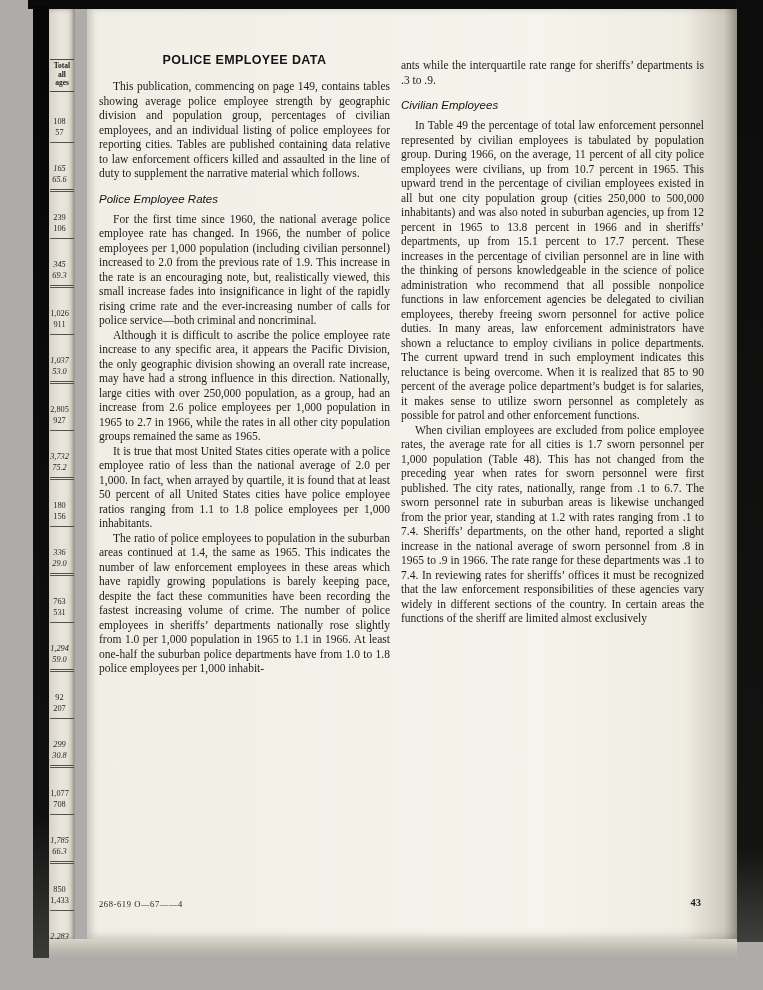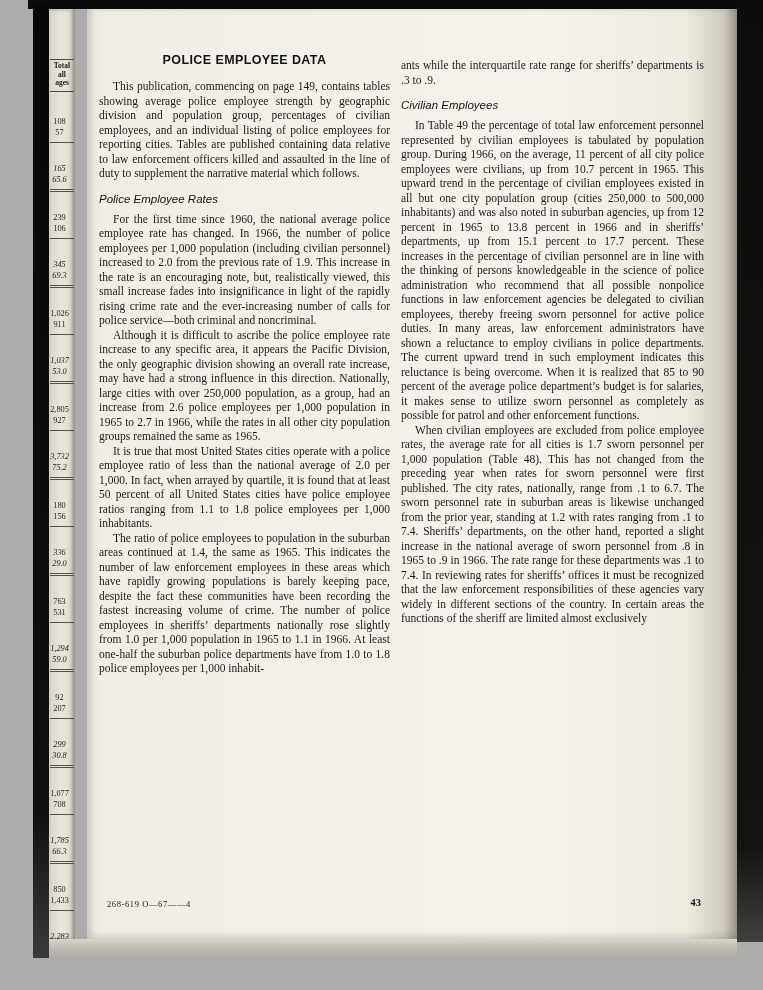--- a/index.html
+++ b/index.html
@@ -66,21 +66,21 @@
     font-size:11.5px; line-height:14.5px; text-align:justify;
     text-indent:14px; color:#1c1c1c;
   }
   .body-p.no-indent { text-indent:0; }
   .section-heading {
     font-family:"Liberation Sans", sans-serif;
     font-style:italic; font-weight:normal;
     font-size:11.5px; margin:12px 0 7px 0; color:#141414;
   }
   .print-code {
-    position:absolute; left:20px; bottom:30px;
+    position:absolute; left:12px; bottom:30px;
     font-size:8.5px; letter-spacing:0.6px; color:#222;
   }
   .page-num {
     position:absolute; right:36px; bottom:31px;
     font-size:10.5px; font-weight:bold; color:#1a1a1a;
   }
 </style>
 </head>
 <body>
 

